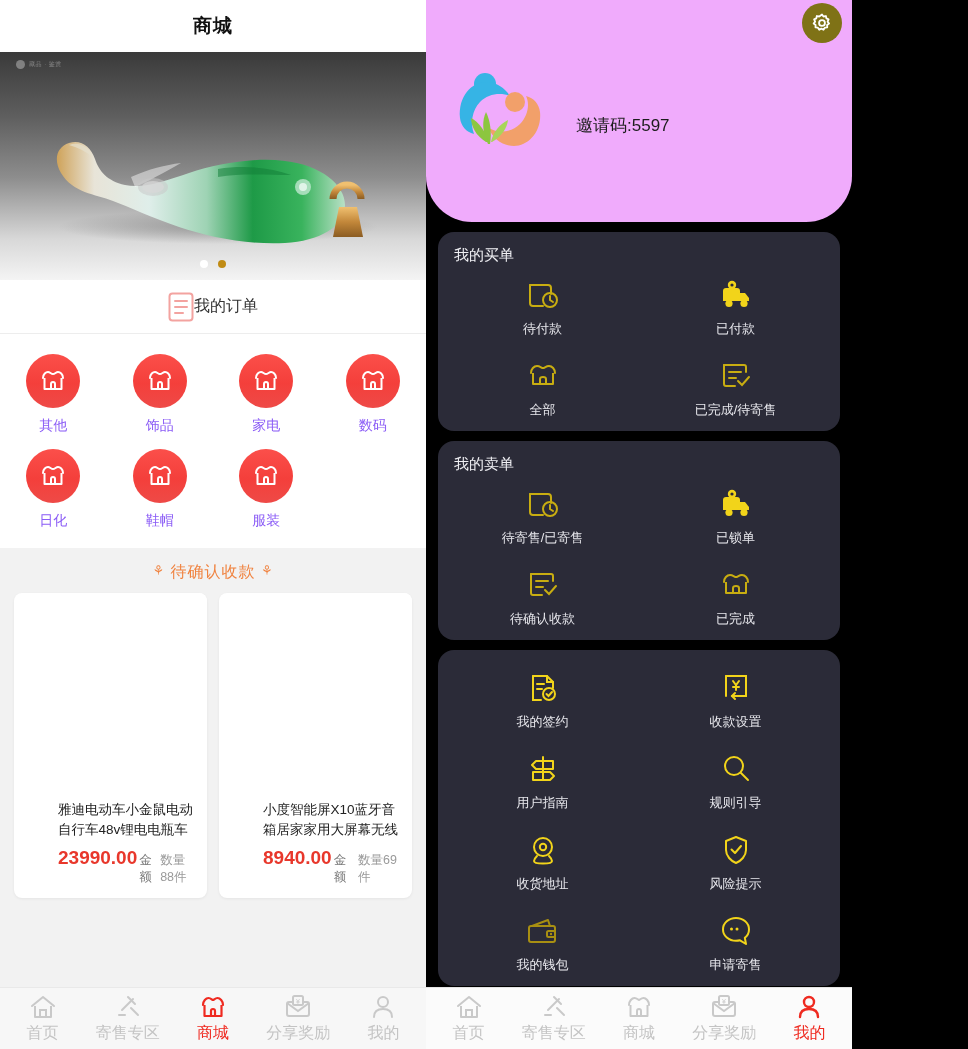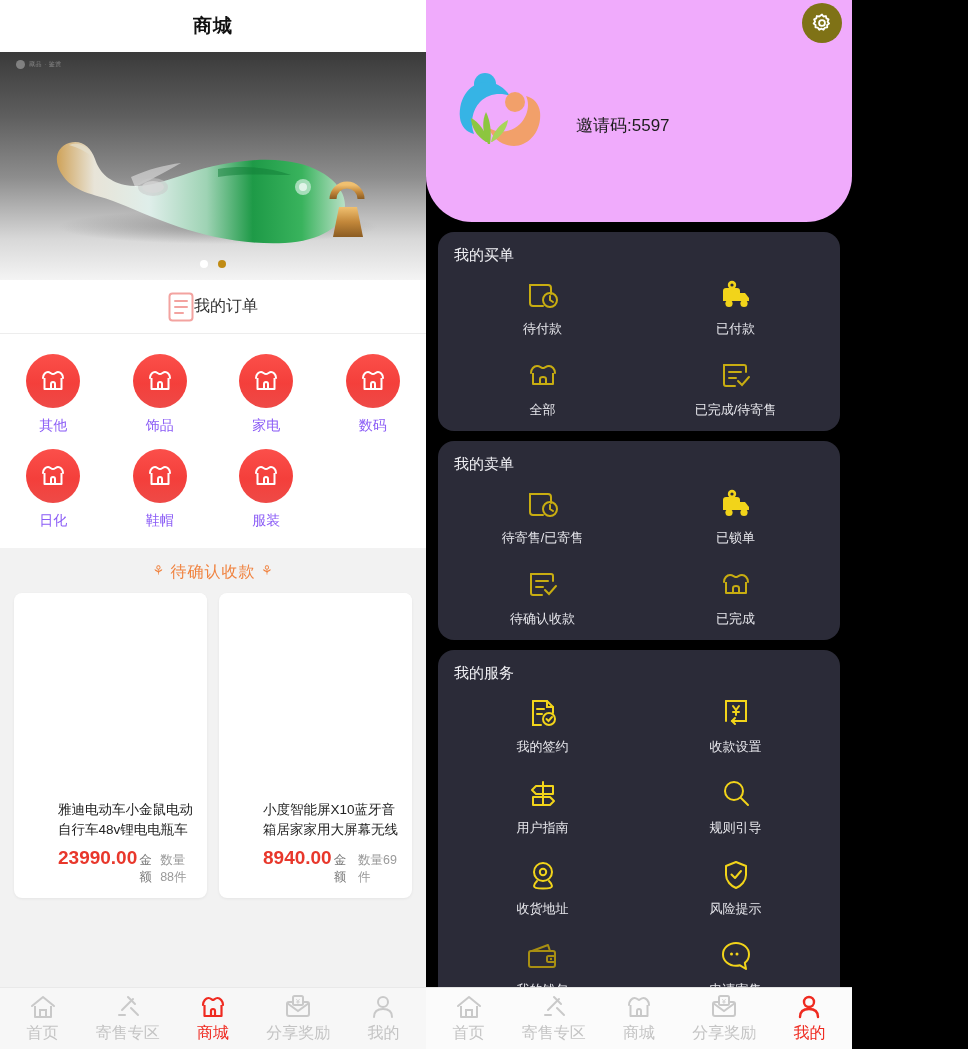--- a/index.html
+++ b/index.html
@@ -497,21 +497,20 @@
                 <path d="M7 13 L7 24 L27 24 L27 13" stroke-linejoin="round"></path>
                 <path d="M14 24 L14 19 C14 17.6 15.3 17 17 17 C18.7 17 20 17.6 20 19 L20 24"></path>
               </svg>
           </span>
           <span class="card-item-label">已完成</span>
         </div>
       </div>
     </div>
 
     <div class="card">
-      <div class="card-title">我的服务</div>
       <div class="card-grid">
         <div class="card-item">
           <span>
             <svg width="34" height="32" viewBox="0 0 34 32" fill="none" stroke="#f2d41a" stroke-width="2" stroke-linecap="round">
                 <path d="M7 4 h14 l6 6 v6"></path>
                 <path d="M7 4 v24 h8"></path>
                 <path d="M21 4 v6 h6"></path>
                 <line x1="11" y1="12" x2="18" y2="12"></line>
                 <line x1="11" y1="17" x2="16" y2="17"></line>
                 <circle cx="23" cy="22" r="6"></circle>

